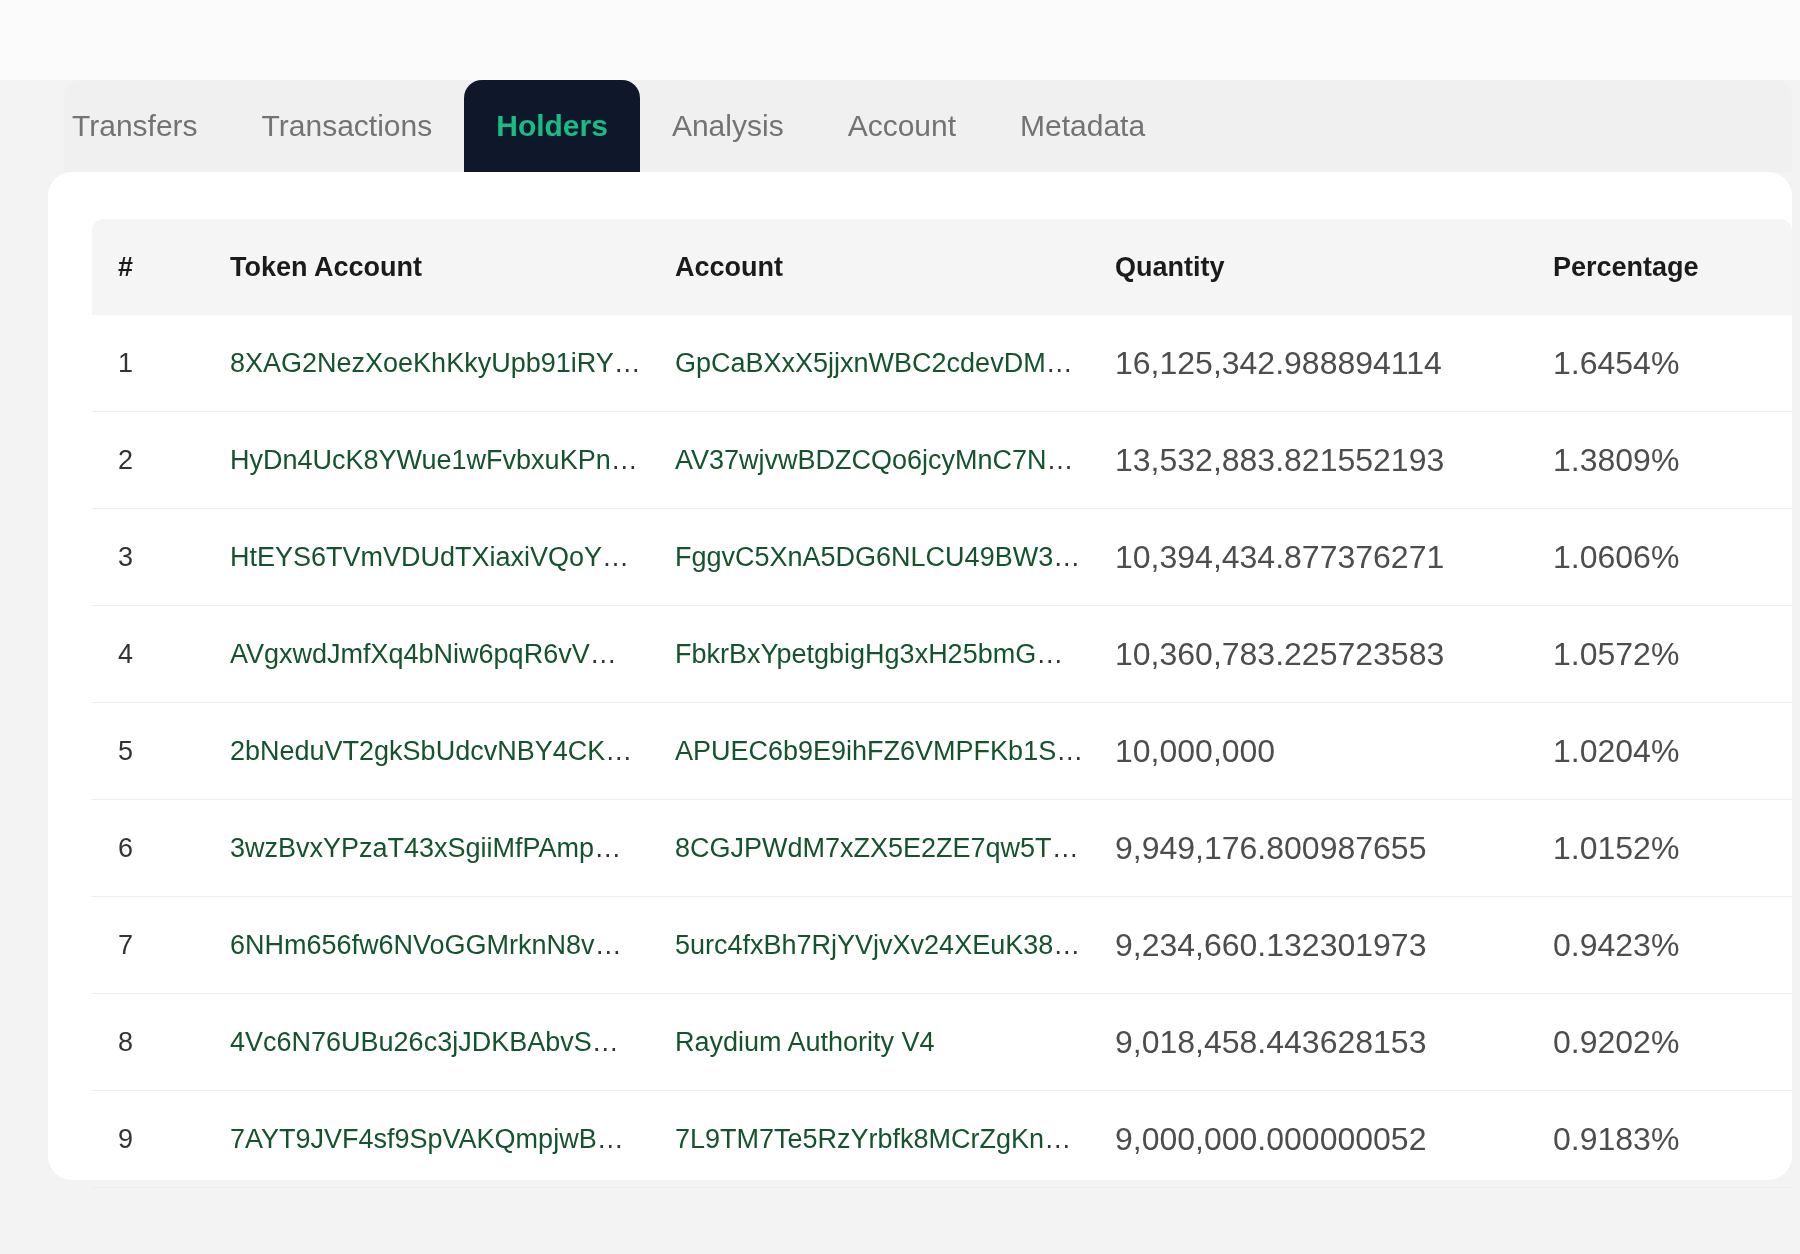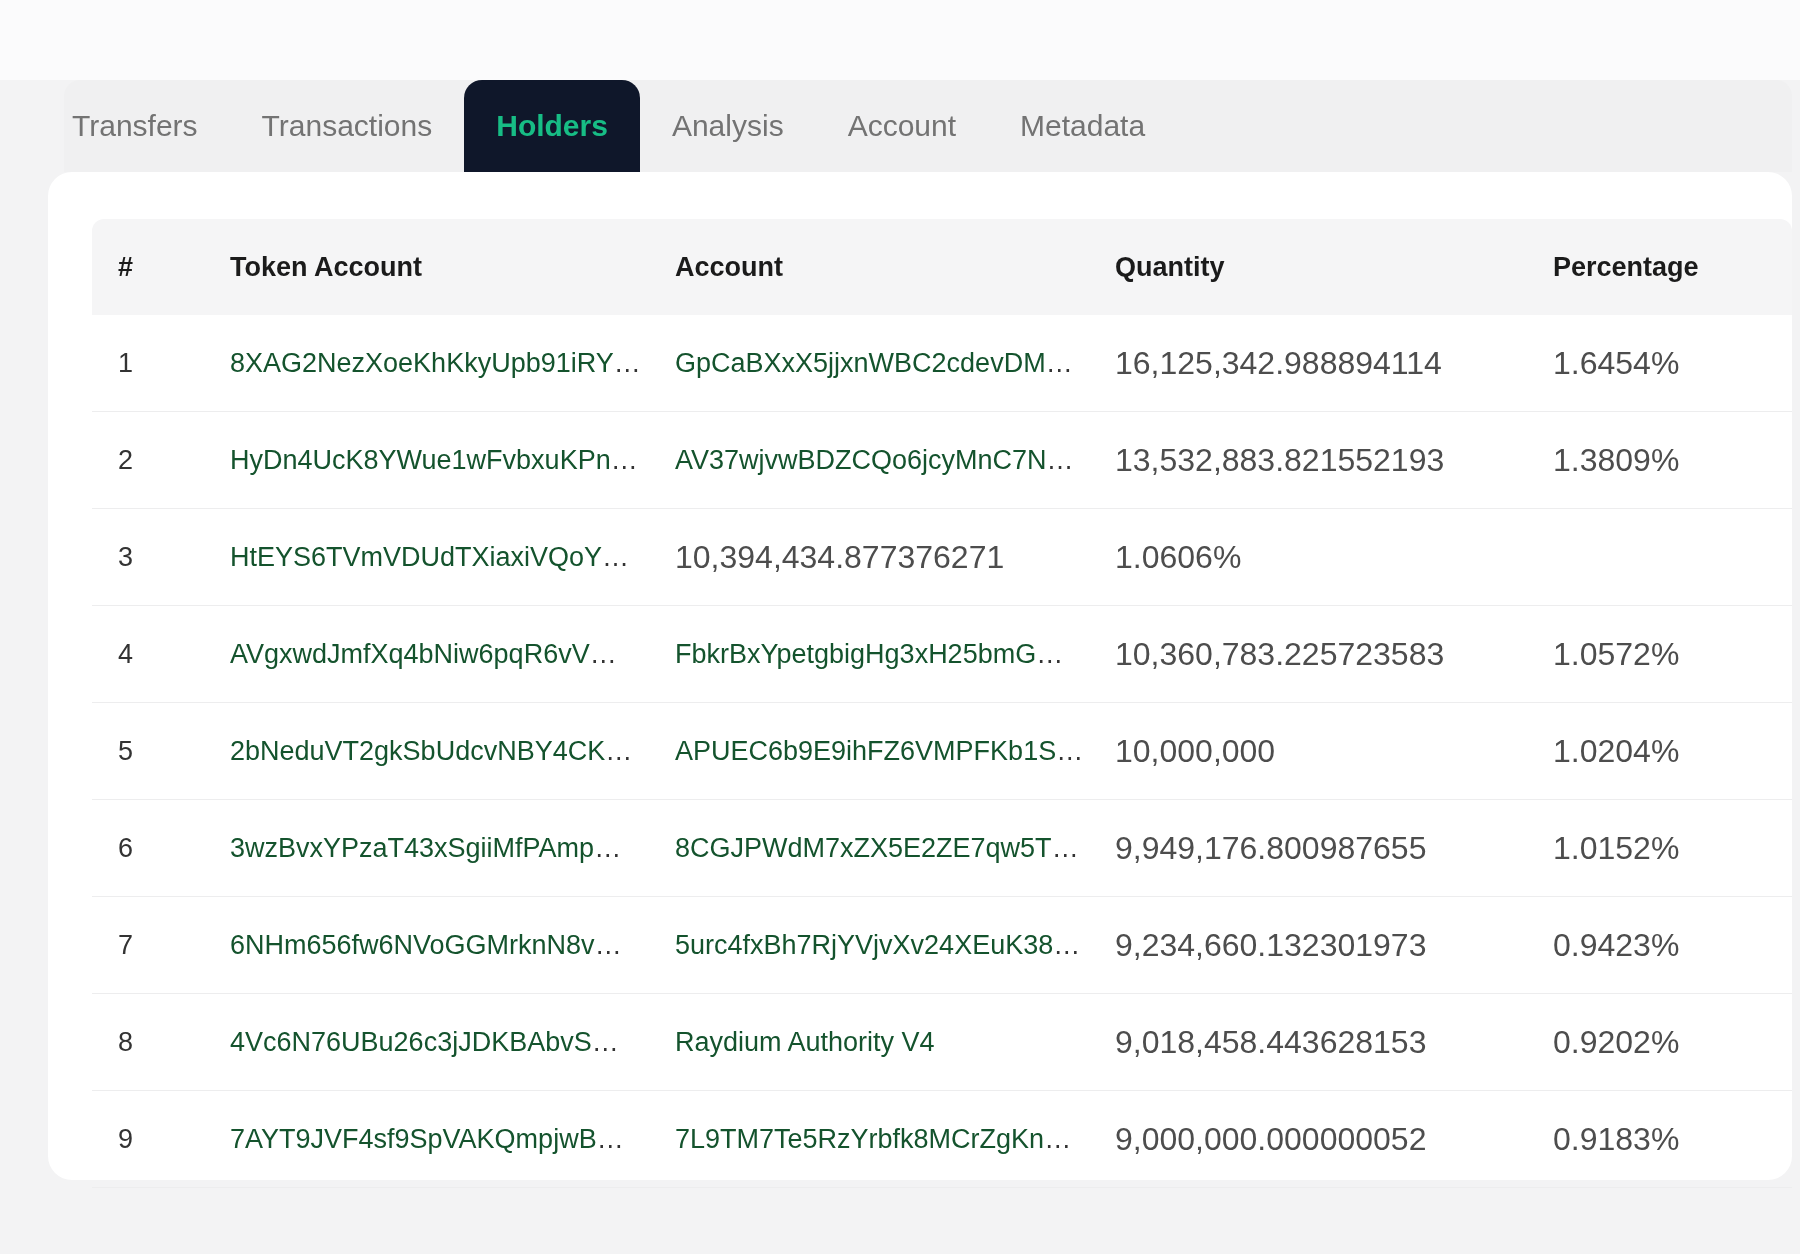--- a/index.html
+++ b/index.html
@@ -91,20 +91,21 @@
         <div class="t-row">
           <div class="cell cell-index">2</div>
           <div class="cell"><span class="link">HyDn4UcK8YWue1wFvbxuKPn</span><span class="ellipsis">…</span></div>
           <div class="cell"><span class="link">AV37wjvwBDZCQo6jcyMnC7N</span><span class="ellipsis">…</span></div>
           <div class="cell cell-num">13,532,883.821552193</div>
           <div class="cell cell-num">1.3809%</div>
         </div>
         <div class="t-row">
           <div class="cell cell-index">3</div>
           <div class="cell"><span class="link">HtEYS6TVmVDUdTXiaxiVQoY</span><span class="ellipsis">…</span></div>
+          <div class="cell"><span class="link">FggvC5XnA5DG6NLCU49BW3</span><span class="ellipsis">…</span></div>
           <div class="cell cell-num">10,394,434.877376271</div>
           <div class="cell cell-num">1.0606%</div>
         </div>
         <div class="t-row">
           <div class="cell cell-index">4</div>
           <div class="cell"><span class="link">AVgxwdJmfXq4bNiw6pqR6vV</span><span class="ellipsis">…</span></div>
           <div class="cell"><span class="link">FbkrBxYpetgbigHg3xH25bmG</span><span class="ellipsis">…</span></div>
           <div class="cell cell-num">10,360,783.225723583</div>
           <div class="cell cell-num">1.0572%</div>
         </div>

